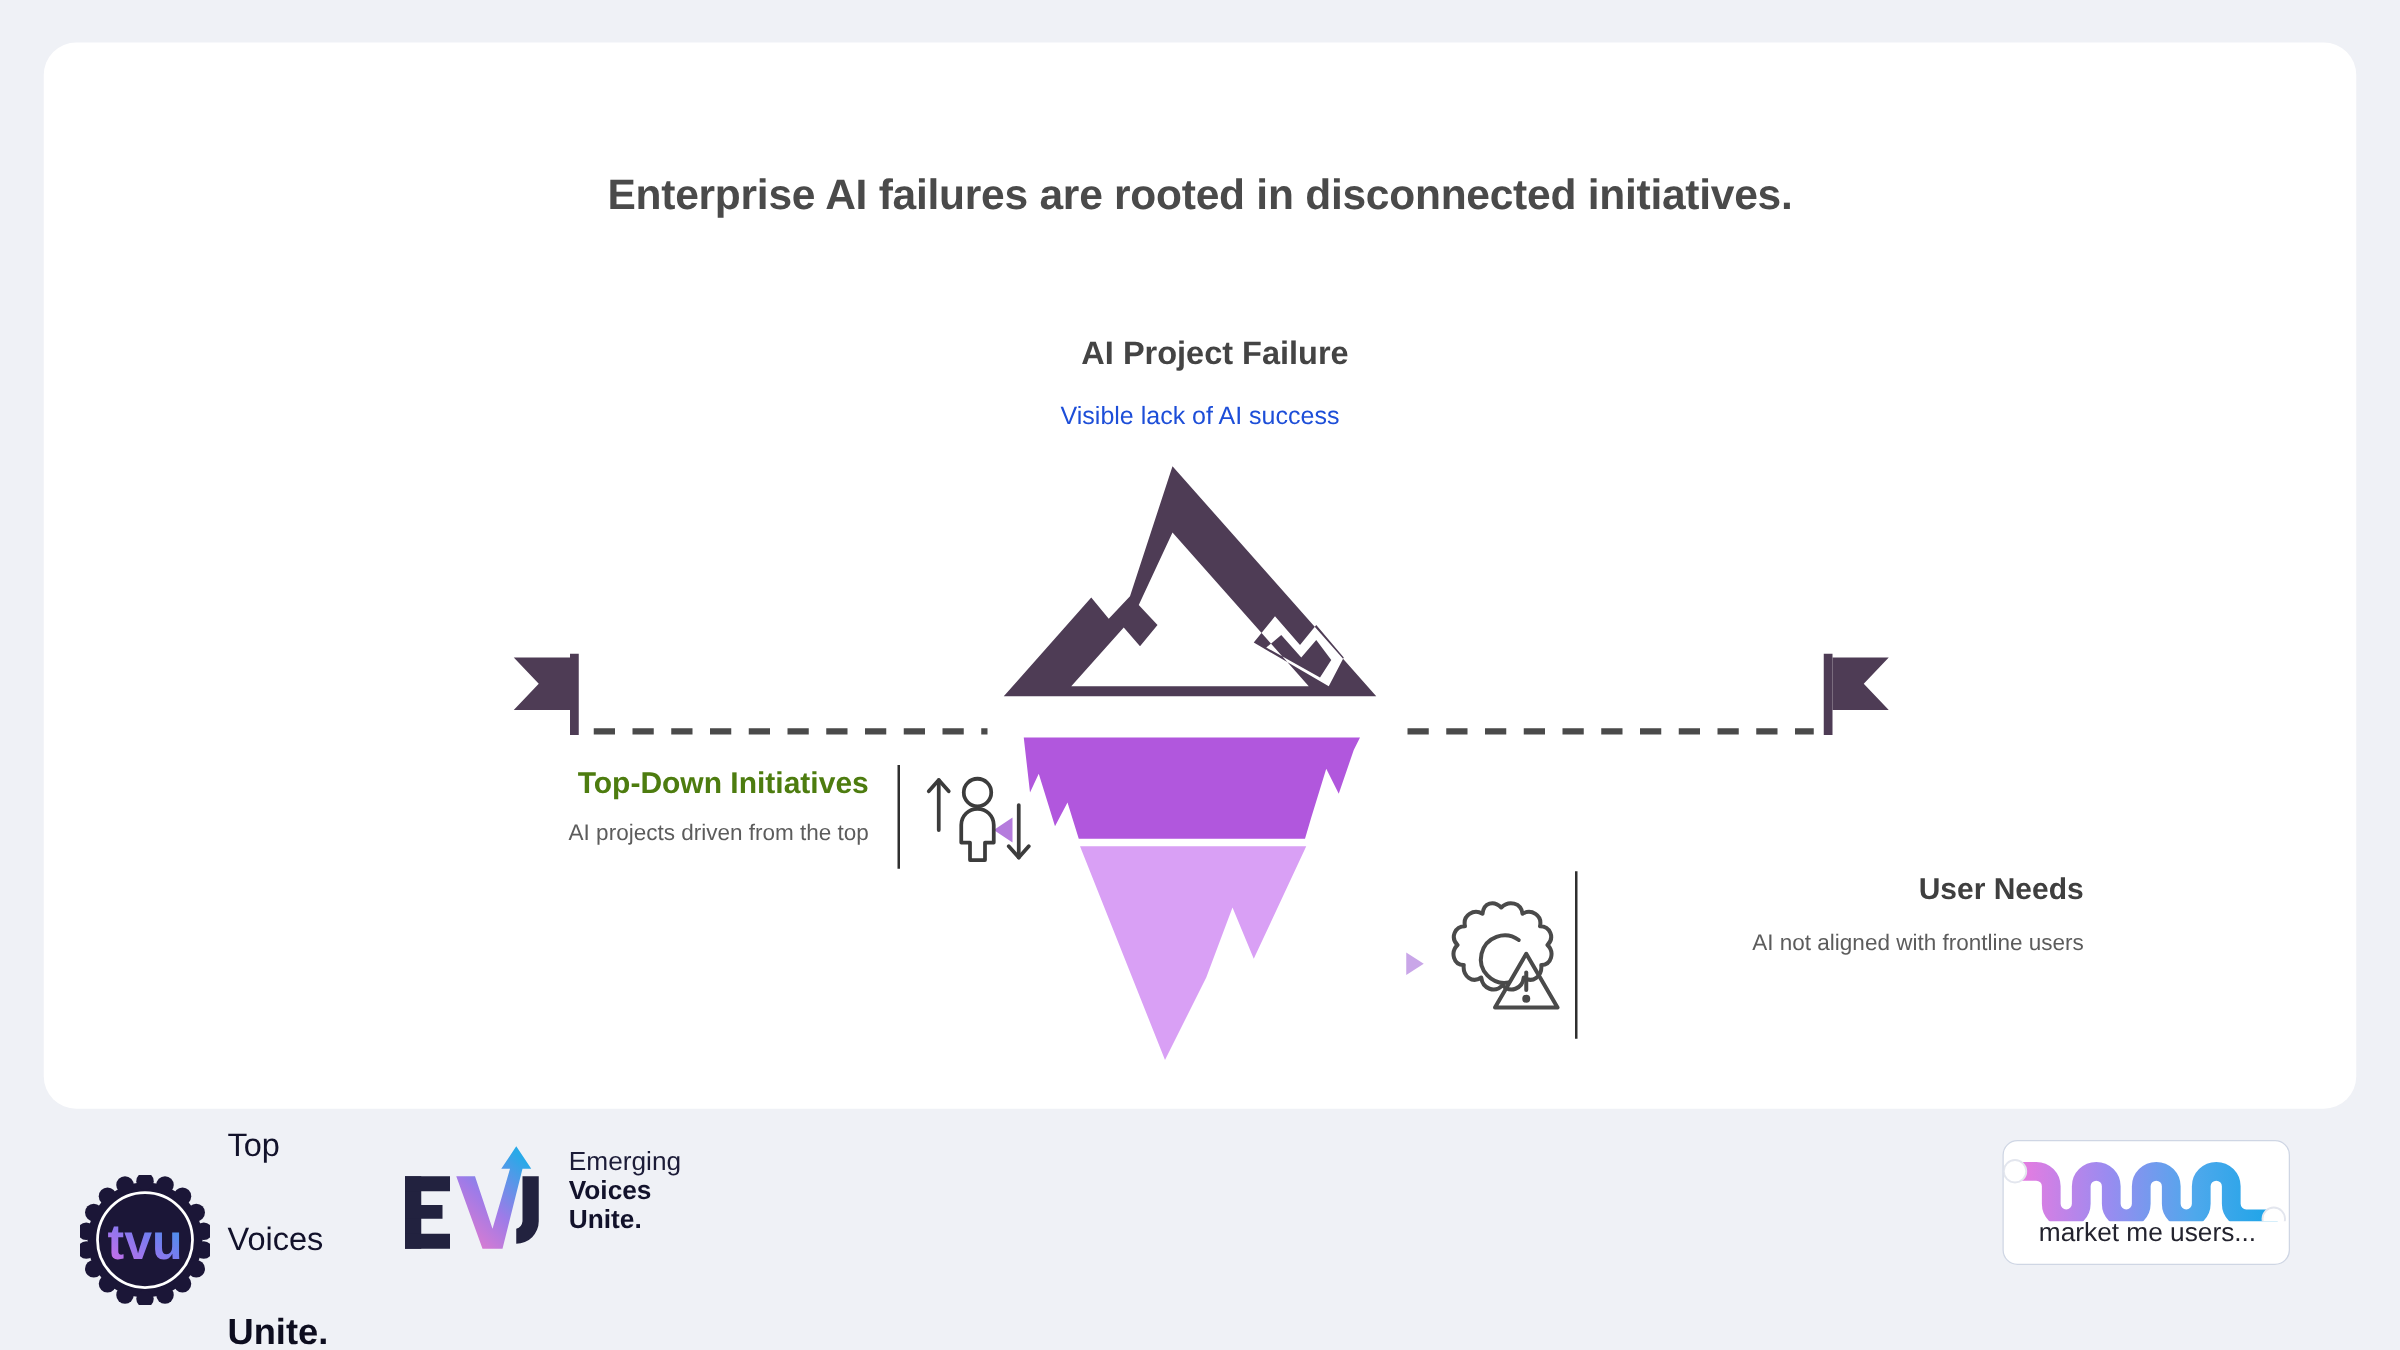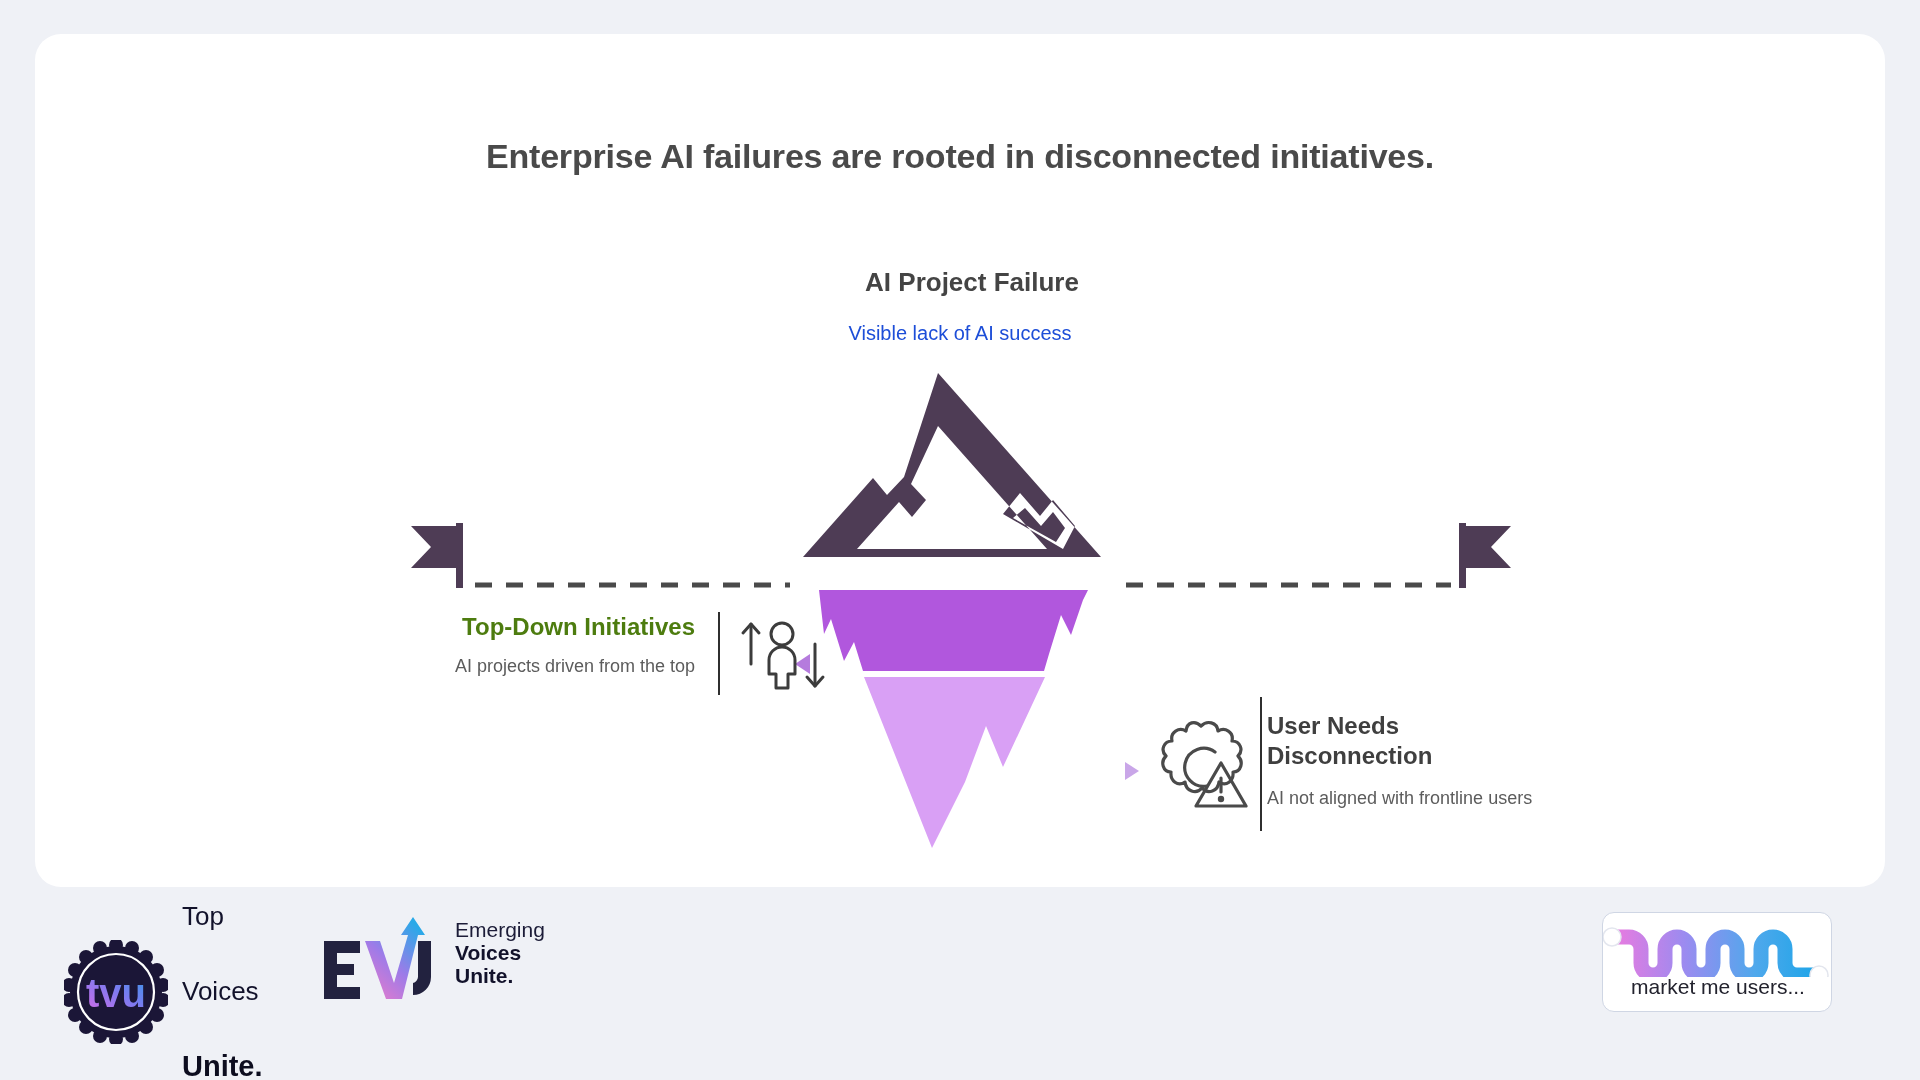--- a/index.html
+++ b/index.html
@@ -79,23 +79,23 @@
   }
   .divider-v {
     position: absolute;
     background: #2f2f2f;
     width: 2px;
   }
 
   
   .label-right {
     position: absolute;
-    left: 1232px; top: 677px;
+    left: 1232px; top: 663px;
     width: 400px;
-    text-align: left;
+    text-align: right;
   }
   .label-right .l-title {
     font-size: 24px; font-weight: bold; color: #3f3f3f;
     line-height: 1.26;
   }
   .label-right .l-sub {
     margin-top: 16px;
     font-size: 18px; color: #5c5c5c;
     line-height: 1.3;
   }
@@ -453,21 +453,20 @@
           <line x1="72" y1="62" x2="72" y2="76"></line>
           <circle cx="72" cy="83" r="1.6" fill="#4a4a4a"></circle>
         </g>
       </svg>
     </div>
 
     <div class="divider-v" style="left:1225px; top:663px; height:134px;"></div>
 
     <div class="label-right">
       <div class="l-title">User Needs</div>
-      <div class="l-title">Disconnection</div>
       <div class="l-sub">AI not aligned with frontline users</div>
     </div>
 
   </div>
 
   <div class="footer">
 
     <div class="logo-tvu">
       <svg width="104" height="104" viewBox="0 0 104 104" xmlns="http://www.w3.org/2000/svg">
         <defs>

